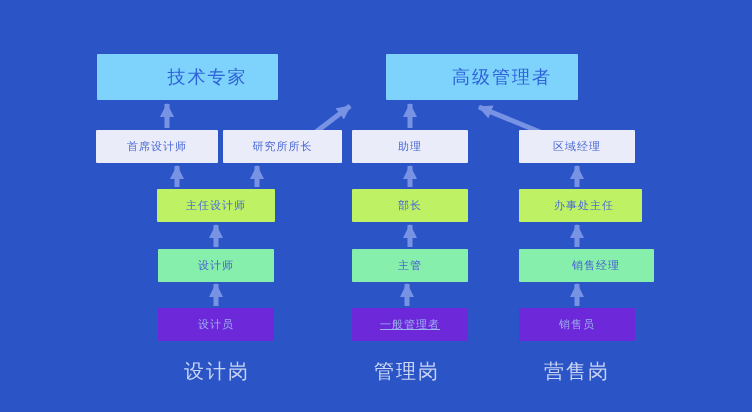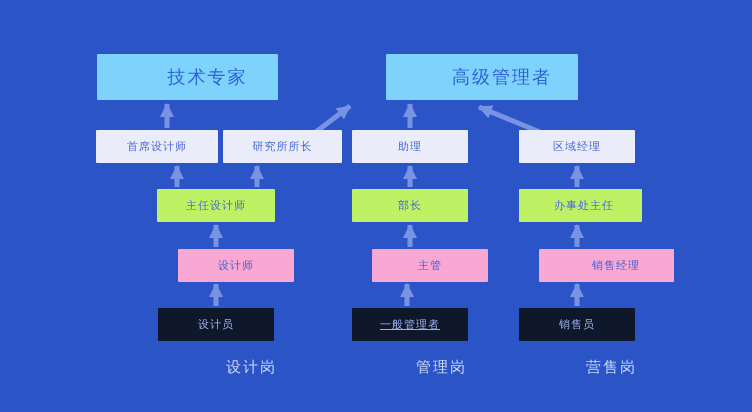--- a/index.html
+++ b/index.html
@@ -33,29 +33,29 @@
   }
   .lvl1 {
     background: #7dd3fc;
     color: #2f62d8;
     font-size: 18px;
     letter-spacing: 2px;
     padding-left: 40px;
   }
   .lvl2 { background: #eaecf9; color: #4a69d5; }
   .lvl3 { background: #bef264; color: #4a69d5; }
-  .lvl4 { background: #f9a8d4; color: #4760d0; margin-left: 20px; }
-  .lvl5 { background: #0f172a; color: #9cb0ee; }
+  .lvl4 { background: #86efac; color: #4760d0; }
+  .lvl5 { background: #6d28d9; color: #9cb0ee; }
   .col-label {
     position: absolute;
     z-index: 2;
     width: 120px;
-    text-align: right;
+    text-align: center;
     color: #c9d4f4;
-    font-size: 15px;
+    font-size: 20px;
     letter-spacing: 2px;
     white-space: nowrap;
   }
 </style>
 </head>
 <body>
 
 <div class="canvas">
 
   <svg class="arrow-layer" width="752" height="412" viewBox="0 0 752 412" xmlns="http://www.w3.org/2000/svg">

